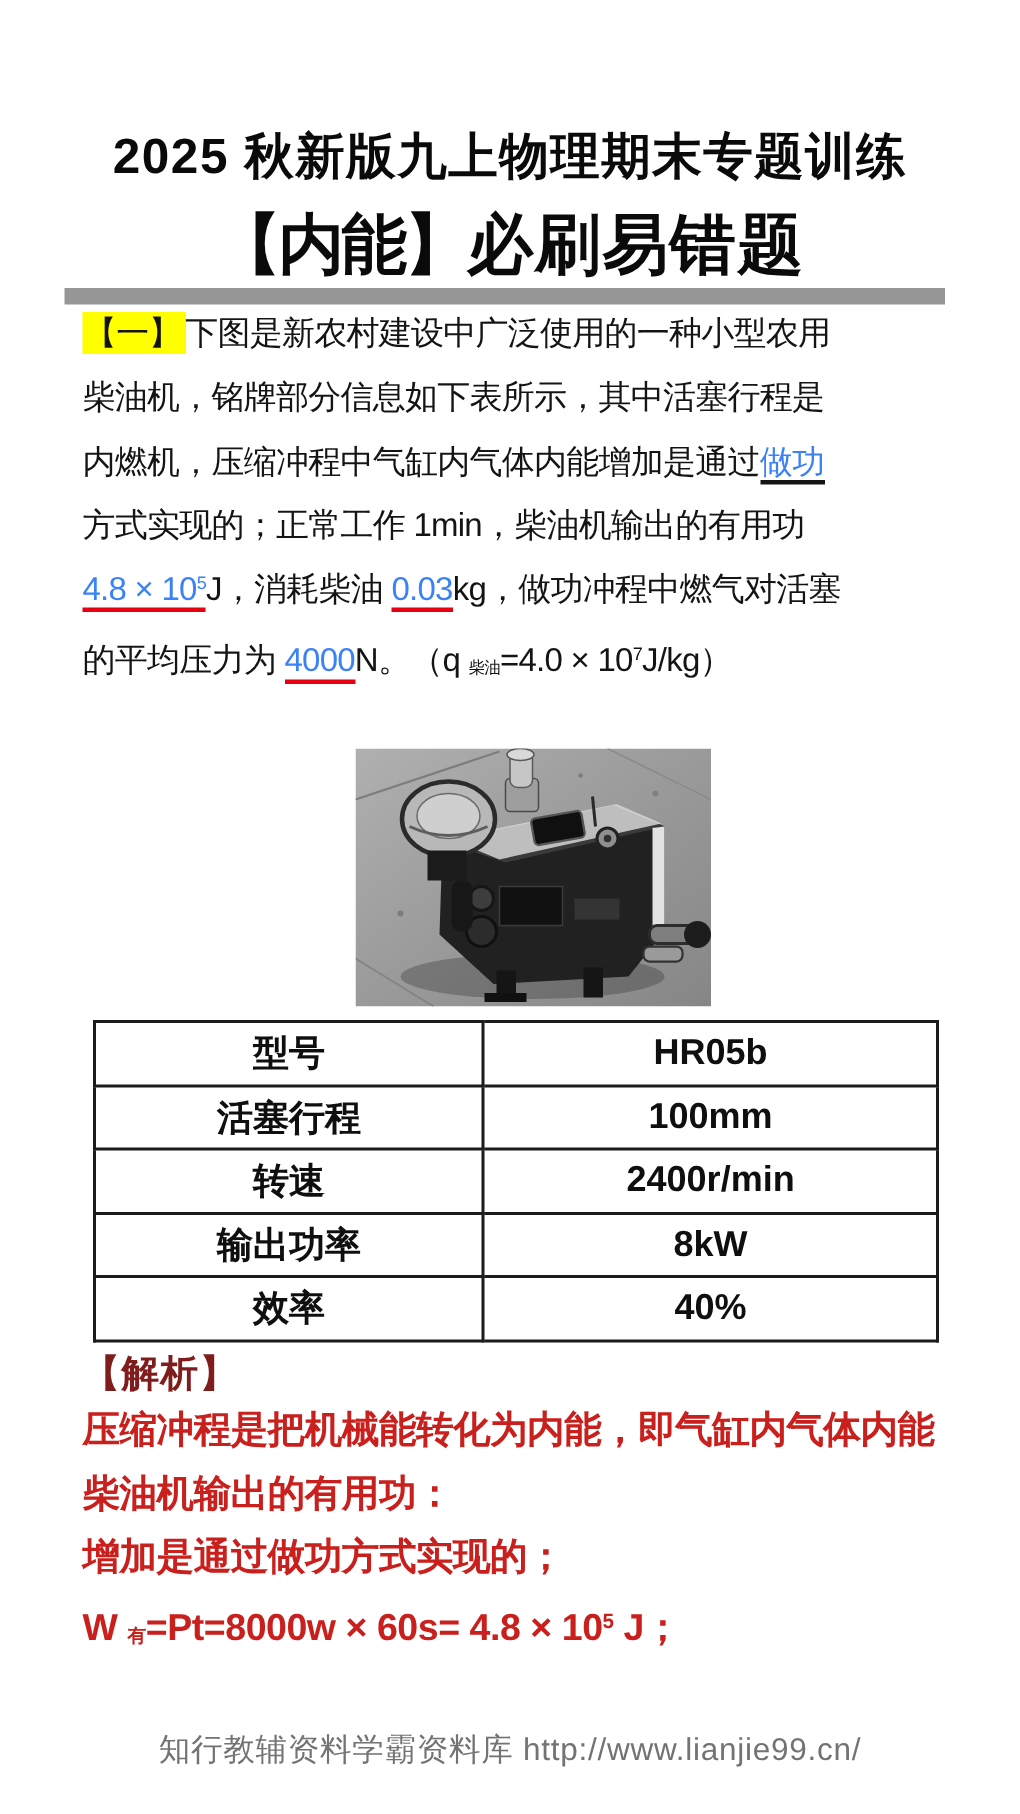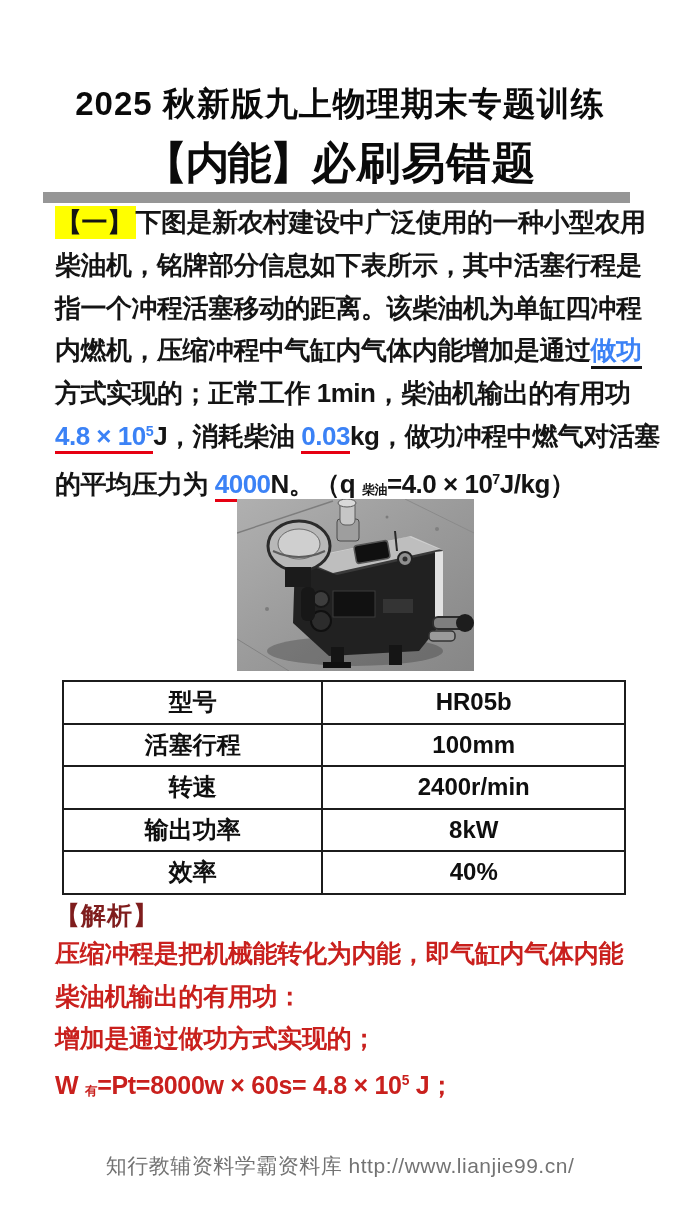--- a/index.html
+++ b/index.html
@@ -15,21 +15,21 @@
   }
   .title2{
     top:134px;left:0;width:680px;text-align:center;font-size:44px;color:#0a0a0a;white-space:nowrap;
   }
   .title2 .heavy{font-weight:900;letter-spacing:-2px;}
   .title2 .serifish{font-family:"Liberation Serif", serif;font-weight:700;letter-spacing:1px;}
   .divider{top:192px;left:43px;width:587px;height:11px;background:#969696;}
   
   .question{
     top:201px;left:55px;width:580px;
-    font-size:26px;font-weight:700;letter-spacing:-0.5px;line-height:42.8px;color:#141414;
+    font-size:22px;font-weight:400;letter-spacing:-0.5px;line-height:42.8px;color:#141414;
   }
   .rl{white-space:nowrap;height:42.8px;}
   .red{color:#3b82f6;}
   .hl{background:#ffff00;padding:1px 3px 2px 1px;}
   .sup{font-size:.55em;vertical-align:.62em;}
   .sub{font-size:.5em;vertical-align:-.08em;}
   .ug{display:inline-block;line-height:1.05;padding-bottom:1px;border-bottom:3px solid;}
   .u-red{border-color:#e60012;}
   .u-black{border-color:#141414;}
   
@@ -64,21 +64,20 @@
 
   <div class="abs title2">
     <span class="heavy">【内能】</span><span class="serifish">必刷易错题</span>
   </div>
 
   <div class="abs divider"></div>
 
   <div class="abs question">
       <div class="rl"><span class="hl">【一】</span><span>下图是新农村建设中广泛使用的一种小型农用</span></div>
       <div class="rl"><span>柴油机，铭牌部分信息如下表所示，其中活塞行程是</span></div>
-      <div class="rl"><span>指一个冲程活塞移动的距离。该柴油机为单缸四冲程</span></div>
       <div class="rl"><span>内燃机，压缩冲程中气缸内气体内能增加是通过</span><span class="ug u-black"><span class="red">做功</span></span></div>
       <div class="rl"><span>方式实现的；正常工作 1min，柴油机输出的有用功</span></div>
       <div class="rl"><span class="ug u-red"><span class="red">4.8 × 10</span><span class="red  sup">5</span></span><span>J，消耗柴油 </span><span class="ug u-red"><span class="red">0.03</span></span><span>kg，做功冲程中燃气对活塞</span></div>
       <div class="rl"><span>的平均压力为 </span><span class="ug u-red"><span class="red">4000</span></span><span>N。（q </span><span class="sub">柴油</span><span>=4.0 × 10</span><span class="sup">7</span><span>J/kg）</span></div>
     </div>
 
   <div class="abs photo">
     <svg width="237" height="172" viewBox="0 0 237 172" xmlns="http://www.w3.org/2000/svg">
       <defs>
         <linearGradient id="floor" x1="0" y1="0" x2="1" y2="1">

